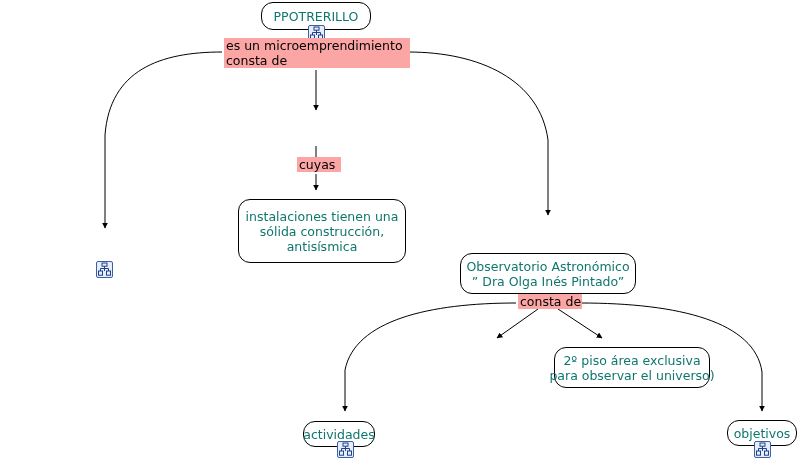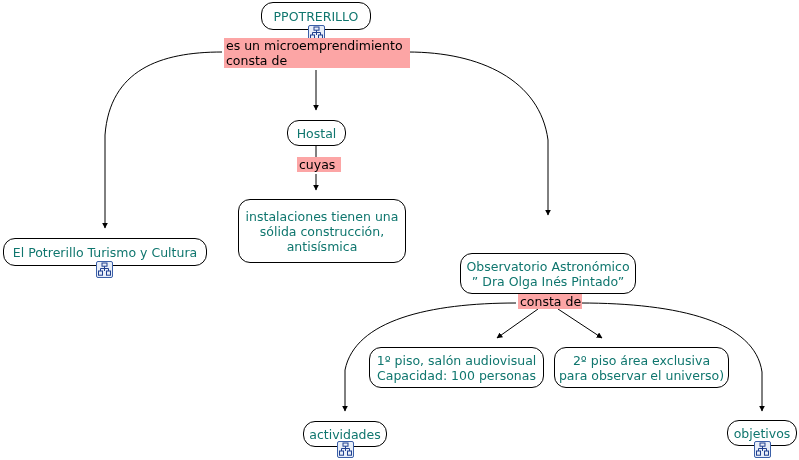--- a/index.html
+++ b/index.html
@@ -109,58 +109,48 @@
   </div>
   <span class="cmap-icon" style="left:308px; top:25px;">
     <svg width="15" height="15" viewBox="0 0 15 15">
       <rect x="5" y="1" width="5" height="3.2" fill="none" stroke="#1f3f8f" stroke-width="1"></rect>
       <path d="M 7.5 4.2 L 7.5 6.5 M 3.5 6.5 L 11.5 6.5 M 3.5 6.5 L 3.5 9 M 11.5 6.5 L 11.5 9 M 7.5 6.5 L 7.5 9" stroke="#1f3f8f" stroke-width="1" fill="none"></path>
       <rect x="1.5" y="9" width="4" height="4.2" fill="none" stroke="#1f3f8f" stroke-width="1"></rect>
       <rect x="9.5" y="9" width="4" height="4.2" fill="none" stroke="#1f3f8f" stroke-width="1"></rect>
     </svg>
   </span>
 
-  <div class="node" style="left:287px; top:120px; width:59px; height:26px;">
-    <span class="node-text">Hostal</span>
-  </div>
 
   <div class="node" style="left:238px; top:199px; width:168px; height:64px;">
     <span class="node-text">instalaciones tienen una
 sólida construcción,
 antisísmica</span>
   </div>
 
-  <div class="node" style="left:3px; top:238px; width:204px; height:28px;">
-    <span class="node-text">El Potrerillo Turismo y Cultura</span>
-  </div>
   <span class="cmap-icon" style="left:96px; top:261px;">
     <svg width="15" height="15" viewBox="0 0 15 15">
       <rect x="5" y="1" width="5" height="3.2" fill="none" stroke="#1f3f8f" stroke-width="1"></rect>
       <path d="M 7.5 4.2 L 7.5 6.5 M 3.5 6.5 L 11.5 6.5 M 3.5 6.5 L 3.5 9 M 11.5 6.5 L 11.5 9 M 7.5 6.5 L 7.5 9" stroke="#1f3f8f" stroke-width="1" fill="none"></path>
       <rect x="1.5" y="9" width="4" height="4.2" fill="none" stroke="#1f3f8f" stroke-width="1"></rect>
       <rect x="9.5" y="9" width="4" height="4.2" fill="none" stroke="#1f3f8f" stroke-width="1"></rect>
     </svg>
   </span>
 
   <div class="node" style="left:460px; top:225px; width:176px; height:41px;margin-top:28px;">
     <span class="node-text">Observatorio Astronómico
 ” Dra Olga Inés Pintado”</span>
   </div>
 
-  <div class="node" style="left:369px; top:347px; width:175px; height:41px;">
-    <span class="node-text">1º piso, salón audiovisual
-Capacidad: 100 personas</span>
-  </div>
 
-  <div class="node" style="left:554px; top:347px; width:175px; height:41px;">
+  <div class="node" style="left:554px; top:347px; width:156px; height:41px;">
     <span class="node-text">2º piso área exclusiva
 para observar el universo)</span>
   </div>
 
-  <div class="node" style="left:303px; top:421px; width:84px; height:26px;text-align:center;">
+  <div class="node" style="left:303px; top:421px; width:72px; height:26px;text-align:center;">
     <span class="node-text">actividades</span>
   </div>
   <span class="cmap-icon" style="left:337px; top:441px;">
     <svg width="15" height="15" viewBox="0 0 15 15">
       <rect x="5" y="1" width="5" height="3.2" fill="none" stroke="#1f3f8f" stroke-width="1"></rect>
       <path d="M 7.5 4.2 L 7.5 6.5 M 3.5 6.5 L 11.5 6.5 M 3.5 6.5 L 3.5 9 M 11.5 6.5 L 11.5 9 M 7.5 6.5 L 7.5 9" stroke="#1f3f8f" stroke-width="1" fill="none"></path>
       <rect x="1.5" y="9" width="4" height="4.2" fill="none" stroke="#1f3f8f" stroke-width="1"></rect>
       <rect x="9.5" y="9" width="4" height="4.2" fill="none" stroke="#1f3f8f" stroke-width="1"></rect>
     </svg>
   </span>

